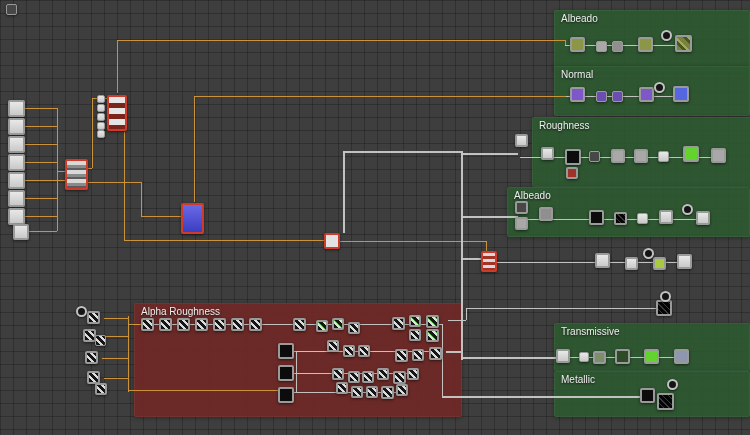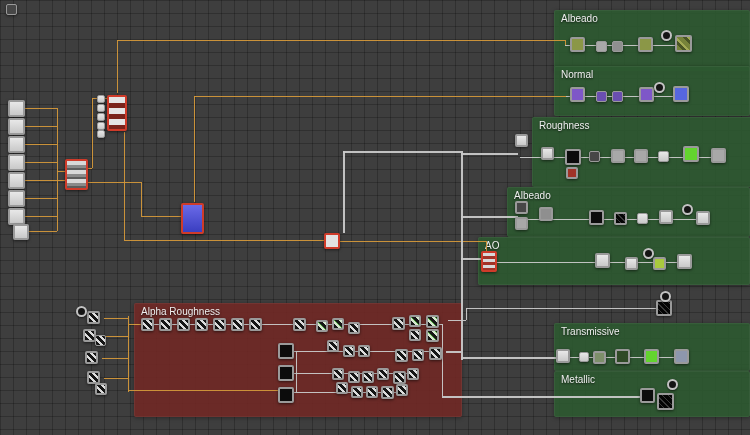--- a/index.html
+++ b/index.html
@@ -41,23 +41,20 @@
     <span class="ftitle">Albeado</span>
   </div>
   <div class="frame green" id="f-normal">
     <span class="ftitle">Normal</span>
   </div>
   <div class="frame green" id="f-roughness">
     <span class="ftitle">Roughness</span>
   </div>
   <div class="frame green" id="f-height">
     <span class="ftitle">Albeado</span>
-  </div>
-  <div class="frame green" id="f-ao">
-    <span class="ftitle">AO</span>
   </div>
   <div class="frame green" id="f-transmissive">
     <span class="ftitle">Transmissive</span>
   </div>
   <div class="frame green" id="f-metallic">
     <span class="ftitle">Metallic</span>
   </div>
   <div class="frame red" id="f-alphacreation">
     <span class="ftitle">Alpha Roughness</span>
   </div>

